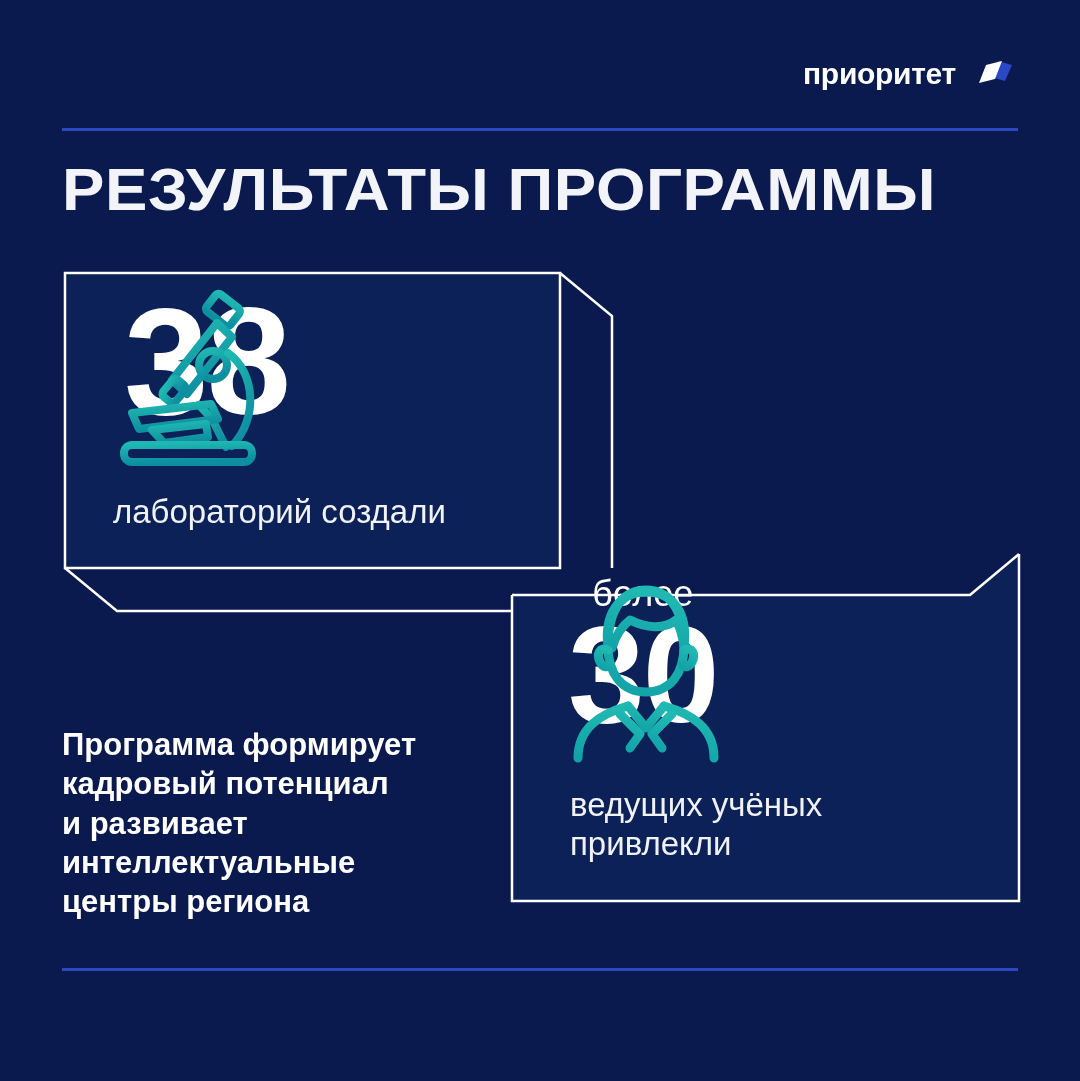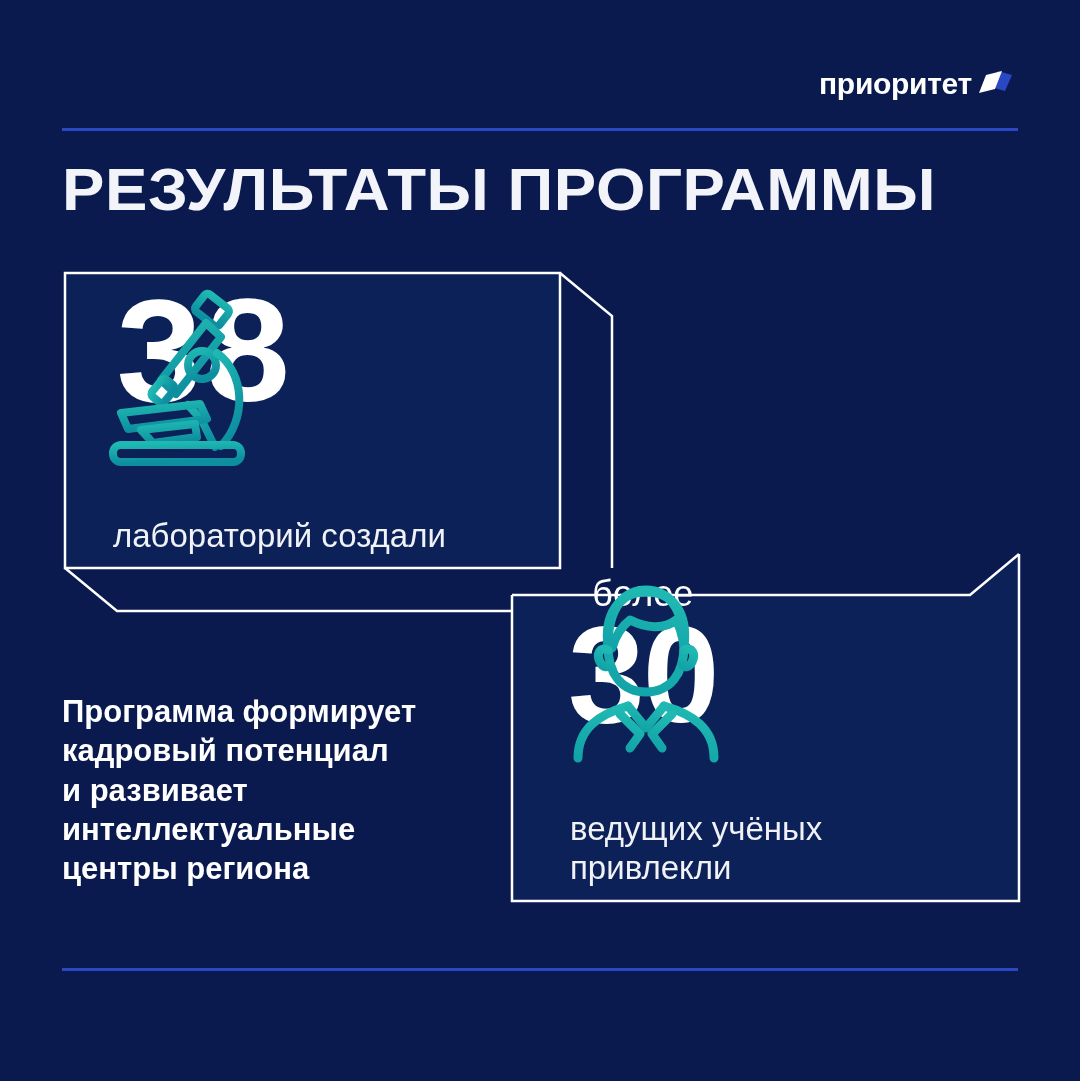--- a/index.html
+++ b/index.html
@@ -14,25 +14,25 @@
     position: relative;
     width: 1080px;
     height: 1081px;
     background: #0a1a4f;
     overflow: hidden;
   }
 
   
   .logo {
     position: absolute;
-    top: 64px;
+    top: 54px;
     right: 62px;
     display: flex;
     align-items: center;
-    gap: 6px;
+    gap: 22px;
     height: 40px;
   }
   .logo-word {
     color: #ffffff;
     font-size: 30px;
     font-weight: bold;
     letter-spacing: -0.3px;
     line-height: 1;
     white-space: nowrap;
   }
@@ -115,37 +115,36 @@
     text-align: center;
     font-weight: normal;
   }
 
   .caption {
     color: #f0f2f7;
     font-size: 33px;
     line-height: 1.18;
     font-weight: normal;
     white-space: pre-line;
-    margin-top: 24px;
-  }
-
-  
-  .c1-stat { position: absolute; left: 40px; top: 20px; font-family: Liberation Mono, monospace; }
+  }
+
+  
+  .c1-stat { position: absolute; left: 51px; top: 20px; }
   .c1-caption { position: absolute; left: 48px; top: 220px; }
 
   
   .c2-stat { position: absolute; left: 48px; top: 22px; }
   .c2-numblock { display: flex; flex-direction: column; align-items: center; }
   .c2-caption { position: absolute; left: 58px; top: 232px; }
 
   
   .lead {
     position: absolute;
     left: 62px;
-    top: 692px;
+    top: 725px;
     width: 430px;
     color: #ffffff;
     font-size: 31px;
     font-weight: bold;
     line-height: 1.27;
     white-space: pre-line;
   }
 </style>
 </head>
 <body>

